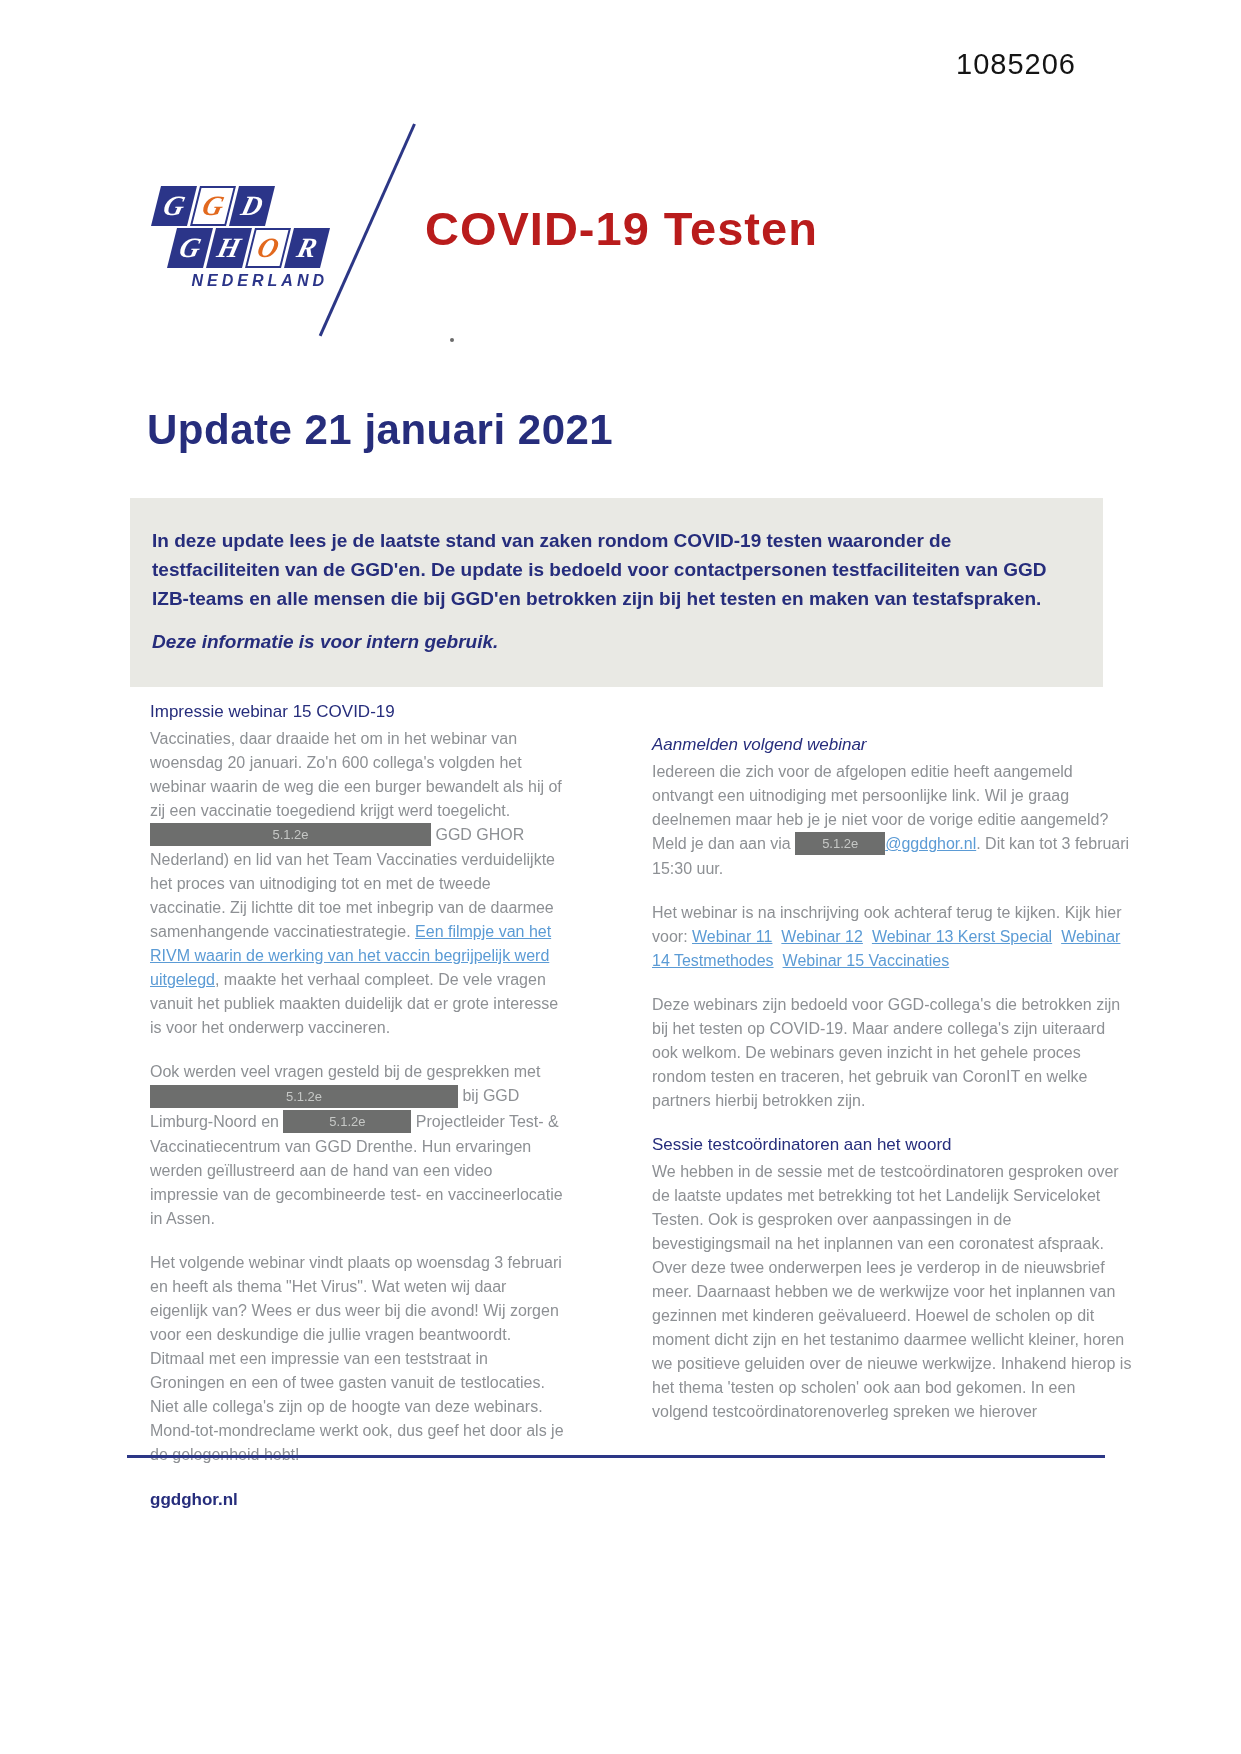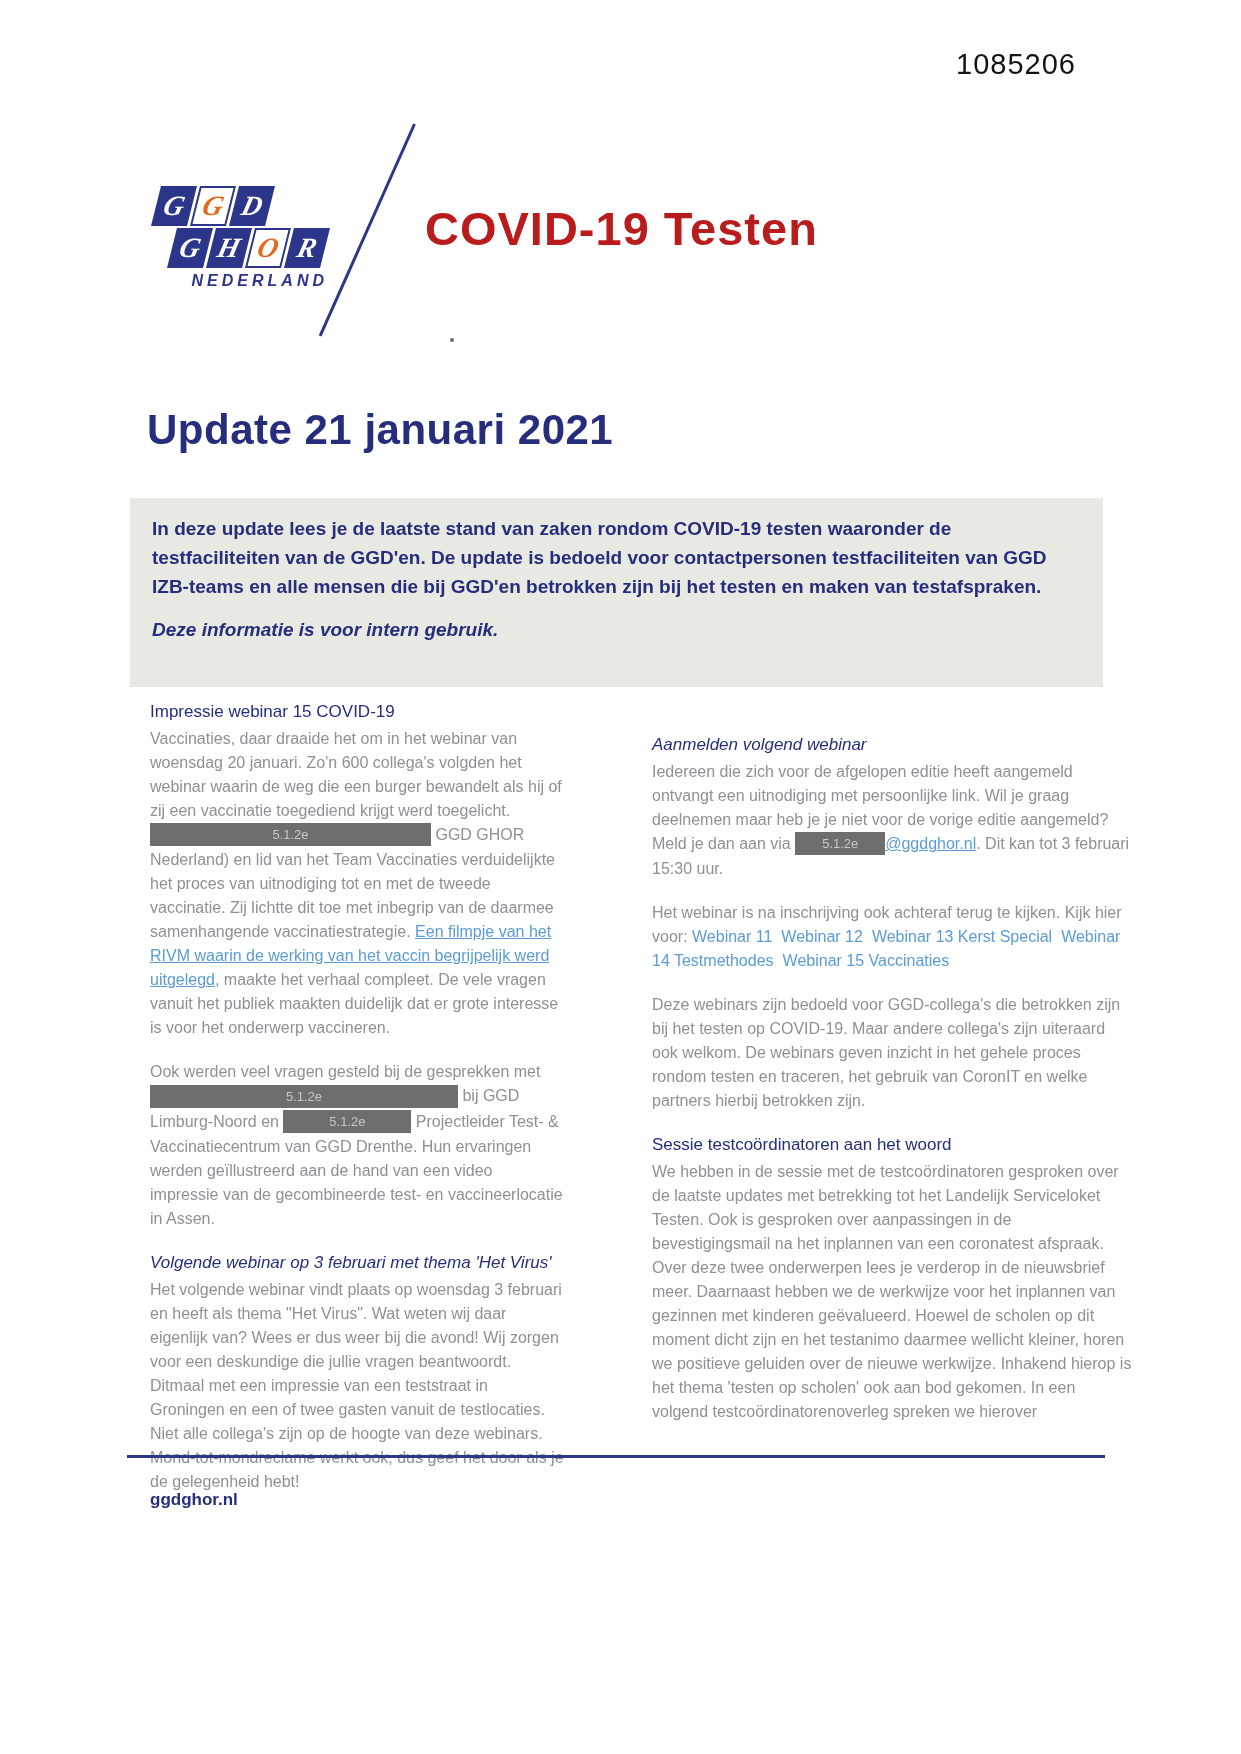--- a/index.html
+++ b/index.html
@@ -25,37 +25,37 @@
   .small-dot { position:absolute; left:450px; top:338px; width:4px; height:4px; background:#6b6b6b; border-radius:50%; }
 
   .covid-title { position:absolute; left:425px; top:201px; font-size:47px; font-weight:bold;
                  color:#b91c1c; letter-spacing:1px; }
 
   .main-title { position:absolute; left:147px; top:406px; font-size:42px; font-weight:bold;
                 color:#262d7c; letter-spacing:0.5px; }
 
   
   .intro-box { position:absolute; left:130px; top:498px; width:973px; min-height:189px;
-               background:#e9e9e4; box-sizing:border-box; padding:16px 24px 14px 22px; }
+               background:#e9e9e4; box-sizing:border-box; padding:28px 24px 14px 22px; }
   .intro-box .lead { margin:0; font-size:19px; font-weight:bold; color:#262d7c; line-height:29px; }
   .intro-box .note { margin:14px 0 0 0; font-size:19px; font-weight:bold; font-style:italic;
                      color:#262d7c; line-height:29px; }
 
   
   .col { position:absolute; font-size:16px; line-height:24px; color:#8d9094; }
   .col-left  { left:150px; top:700px; width:414px; }
   .col-right { left:652px; top:733px; width:480px; }
 
   .sec-heading { margin:0 0 3px 0; font-size:17px; line-height:24px; font-weight:normal; color:#262d7c; }
   .sec-heading.italic { font-style:italic; }
   .col p { margin:0 0 20px 0; }
   .col p:last-child { margin-bottom:0; }
 
   a.doclink { color:#5b9bd5; text-decoration:underline; cursor:pointer; }
-  a.weblink { color:#5b9bd5; cursor:pointer; margin-right:9px; }
+  a.weblink { color:#5b9bd5; text-decoration:underline; cursor:pointer; margin-right:9px; }
 
   .redact { display:inline-block; background:#6d6e6d; color:#c6c8c6; font-size:13px;
             height:23px; line-height:23px; text-align:center; vertical-align:middle;
             margin-bottom:2px; }
   .redact.w281 { width:281px; }
   .redact.w308 { width:308px; }
   .redact.w128 { width:128px; }
   .redact.w90  { width:90px; }
 
   .bottom-rule { position:absolute; left:127px; top:1455px; width:978px; height:3px; background:#2c3786; }
@@ -92,21 +92,20 @@
 
   <div class="intro-box">
     <p class="lead">In deze update lees je de laatste stand van zaken rondom COVID-19 testen waaronder de testfaciliteiten van de GGD'en. De update is bedoeld voor contactpersonen testfaciliteiten van GGD IZB-teams en alle mensen die bij GGD'en betrokken zijn bij het testen en maken van testafspraken.</p>
     <p class="note">Deze informatie is voor intern gebruik.</p>
   </div>
 
   <div class="col col-left">
     <h3 class="sec-heading">Impressie webinar 15 COVID-19</h3>
     <p><span>Vaccinaties, daar draaide het om in het webinar van woensdag 20 januari. Zo'n 600 collega's volgden het webinar waarin de weg die een burger bewandelt als hij of zij een vaccinatie toegediend krijgt werd toegelicht. </span><span class="redact w281">5.1.2e</span><span> GGD GHOR Nederland) en lid van het Team Vaccinaties verduidelijkte het proces van uitnodiging tot en met de tweede vaccinatie. Zij lichtte dit toe met inbegrip van de daarmee samenhangende vaccinatiestrategie. </span><a class="doclink">Een filmpje van het RIVM waarin de werking van het vaccin begrijpelijk werd uitgelegd</a><span>, maakte het verhaal compleet. De vele vragen vanuit het publiek maakten duidelijk dat er grote interesse is voor het onderwerp vaccineren.</span></p>
     <p><span>Ook werden veel vragen gesteld bij de gesprekken met </span><span class="redact w308">5.1.2e</span><span> bij GGD Limburg-Noord en </span><span class="redact w128">5.1.2e</span><span> Projectleider Test- &amp; Vaccinatiecentrum van GGD Drenthe. Hun ervaringen werden geïllustreerd aan de hand van een video impressie van de gecombineerde test- en vaccineerlocatie in Assen.</span></p>
-    <h3 class="sec-heading italic">Volgende webinar op 3 februari met thema 'Het Virus'</h3>
     <p>Het volgende webinar vindt plaats op woensdag 3 februari en heeft als thema "Het Virus". Wat weten wij daar eigenlijk van? Wees er dus weer bij die avond! Wij zorgen voor een deskundige die jullie vragen beantwoordt. Ditmaal met een impressie van een teststraat in Groningen en een of twee gasten vanuit de testlocaties. Niet alle collega's zijn op de hoogte van deze webinars. Mond-tot-mondreclame werkt ook, dus geef het door als je de gelegenheid hebt!</p>
   </div>
 
   <div class="col col-right">
     <h3 class="sec-heading italic">Aanmelden volgend webinar</h3>
     <p><span>Iedereen die zich voor de afgelopen editie heeft aangemeld ontvangt een uitnodiging met persoonlijke link. Wil je graag deelnemen maar heb je je niet voor de vorige editie aangemeld? Meld je dan aan via </span><span class="redact w90">5.1.2e</span><a class="doclink">@ggdghor.nl</a><span>. Dit kan tot 3 februari 15:30 uur.</span></p>
     <p><span>Het webinar is na inschrijving ook achteraf terug te kijken. Kijk hier voor:  </span><a class="weblink">Webinar 11</a><a class="weblink">Webinar 12</a><a class="weblink">Webinar 13 Kerst Special</a><a class="weblink">Webinar 14 Testmethodes</a><a class="weblink">Webinar 15 Vaccinaties</a></p>
     <p>Deze webinars zijn bedoeld voor GGD-collega's die betrokken zijn bij het testen op COVID-19. Maar andere collega's zijn uiteraard ook welkom. De webinars geven inzicht in het gehele proces rondom testen en traceren, het gebruik van CoronIT en welke partners hierbij betrokken zijn.</p>
     <h3 class="sec-heading">Sessie testcoördinatoren aan het woord</h3>
     <p>We hebben in de sessie met de testcoördinatoren gesproken over de laatste updates met betrekking tot het Landelijk Serviceloket Testen. Ook is gesproken over aanpassingen in de bevestigingsmail na het inplannen van een coronatest afspraak. Over deze twee onderwerpen lees je verderop in de nieuwsbrief meer. Daarnaast hebben we de werkwijze voor het inplannen van gezinnen met kinderen geëvalueerd. Hoewel de scholen op dit moment dicht zijn en het testanimo daarmee wellicht kleiner, horen we positieve geluiden over de nieuwe werkwijze. Inhakend hierop is het thema 'testen op scholen' ook aan bod gekomen. In een volgend testcoördinatorenoverleg spreken we hierover</p>

